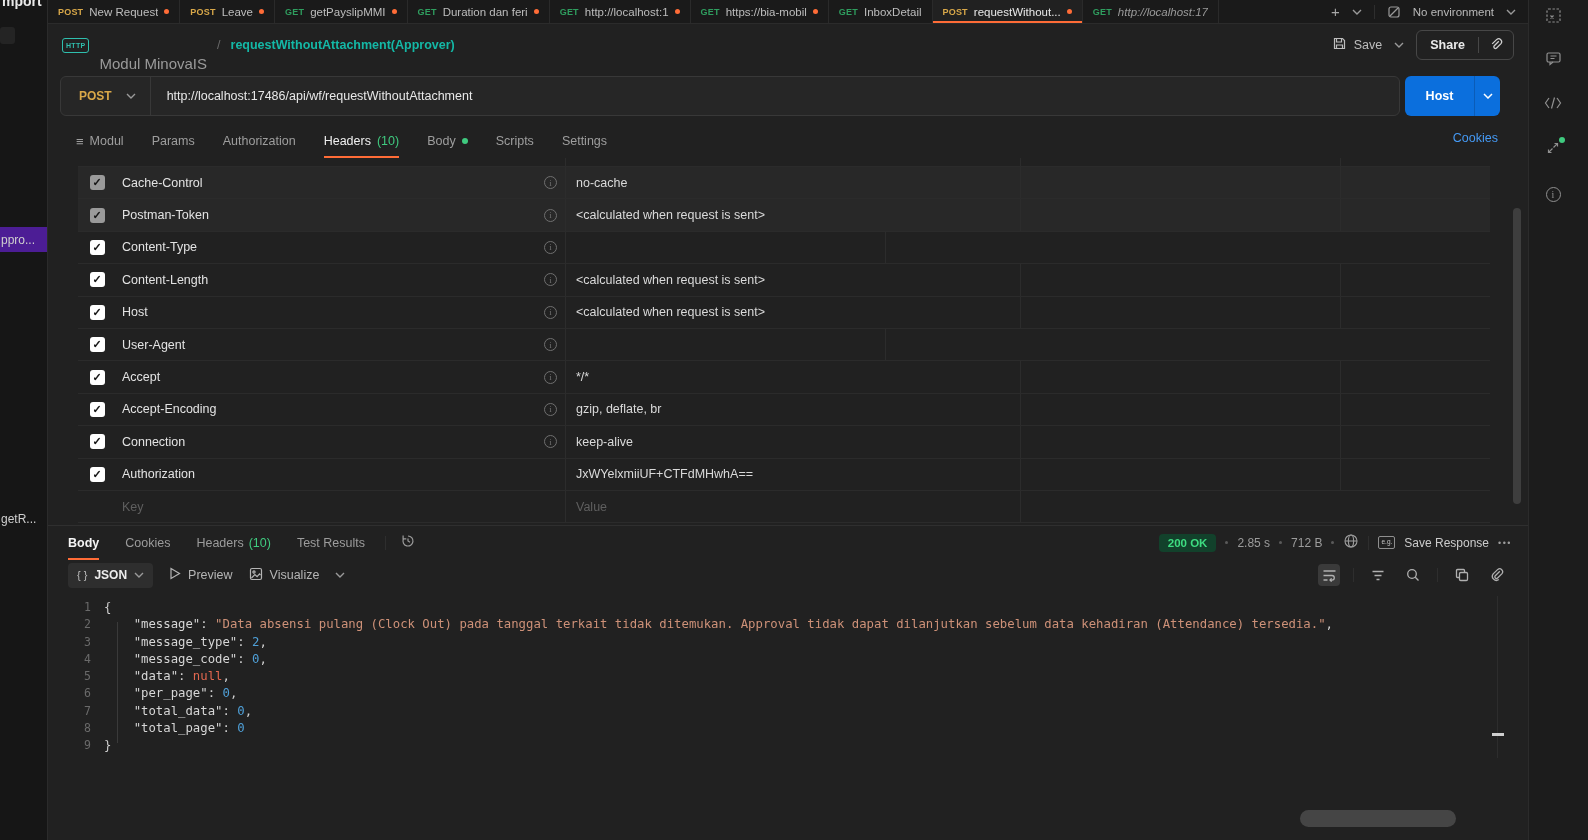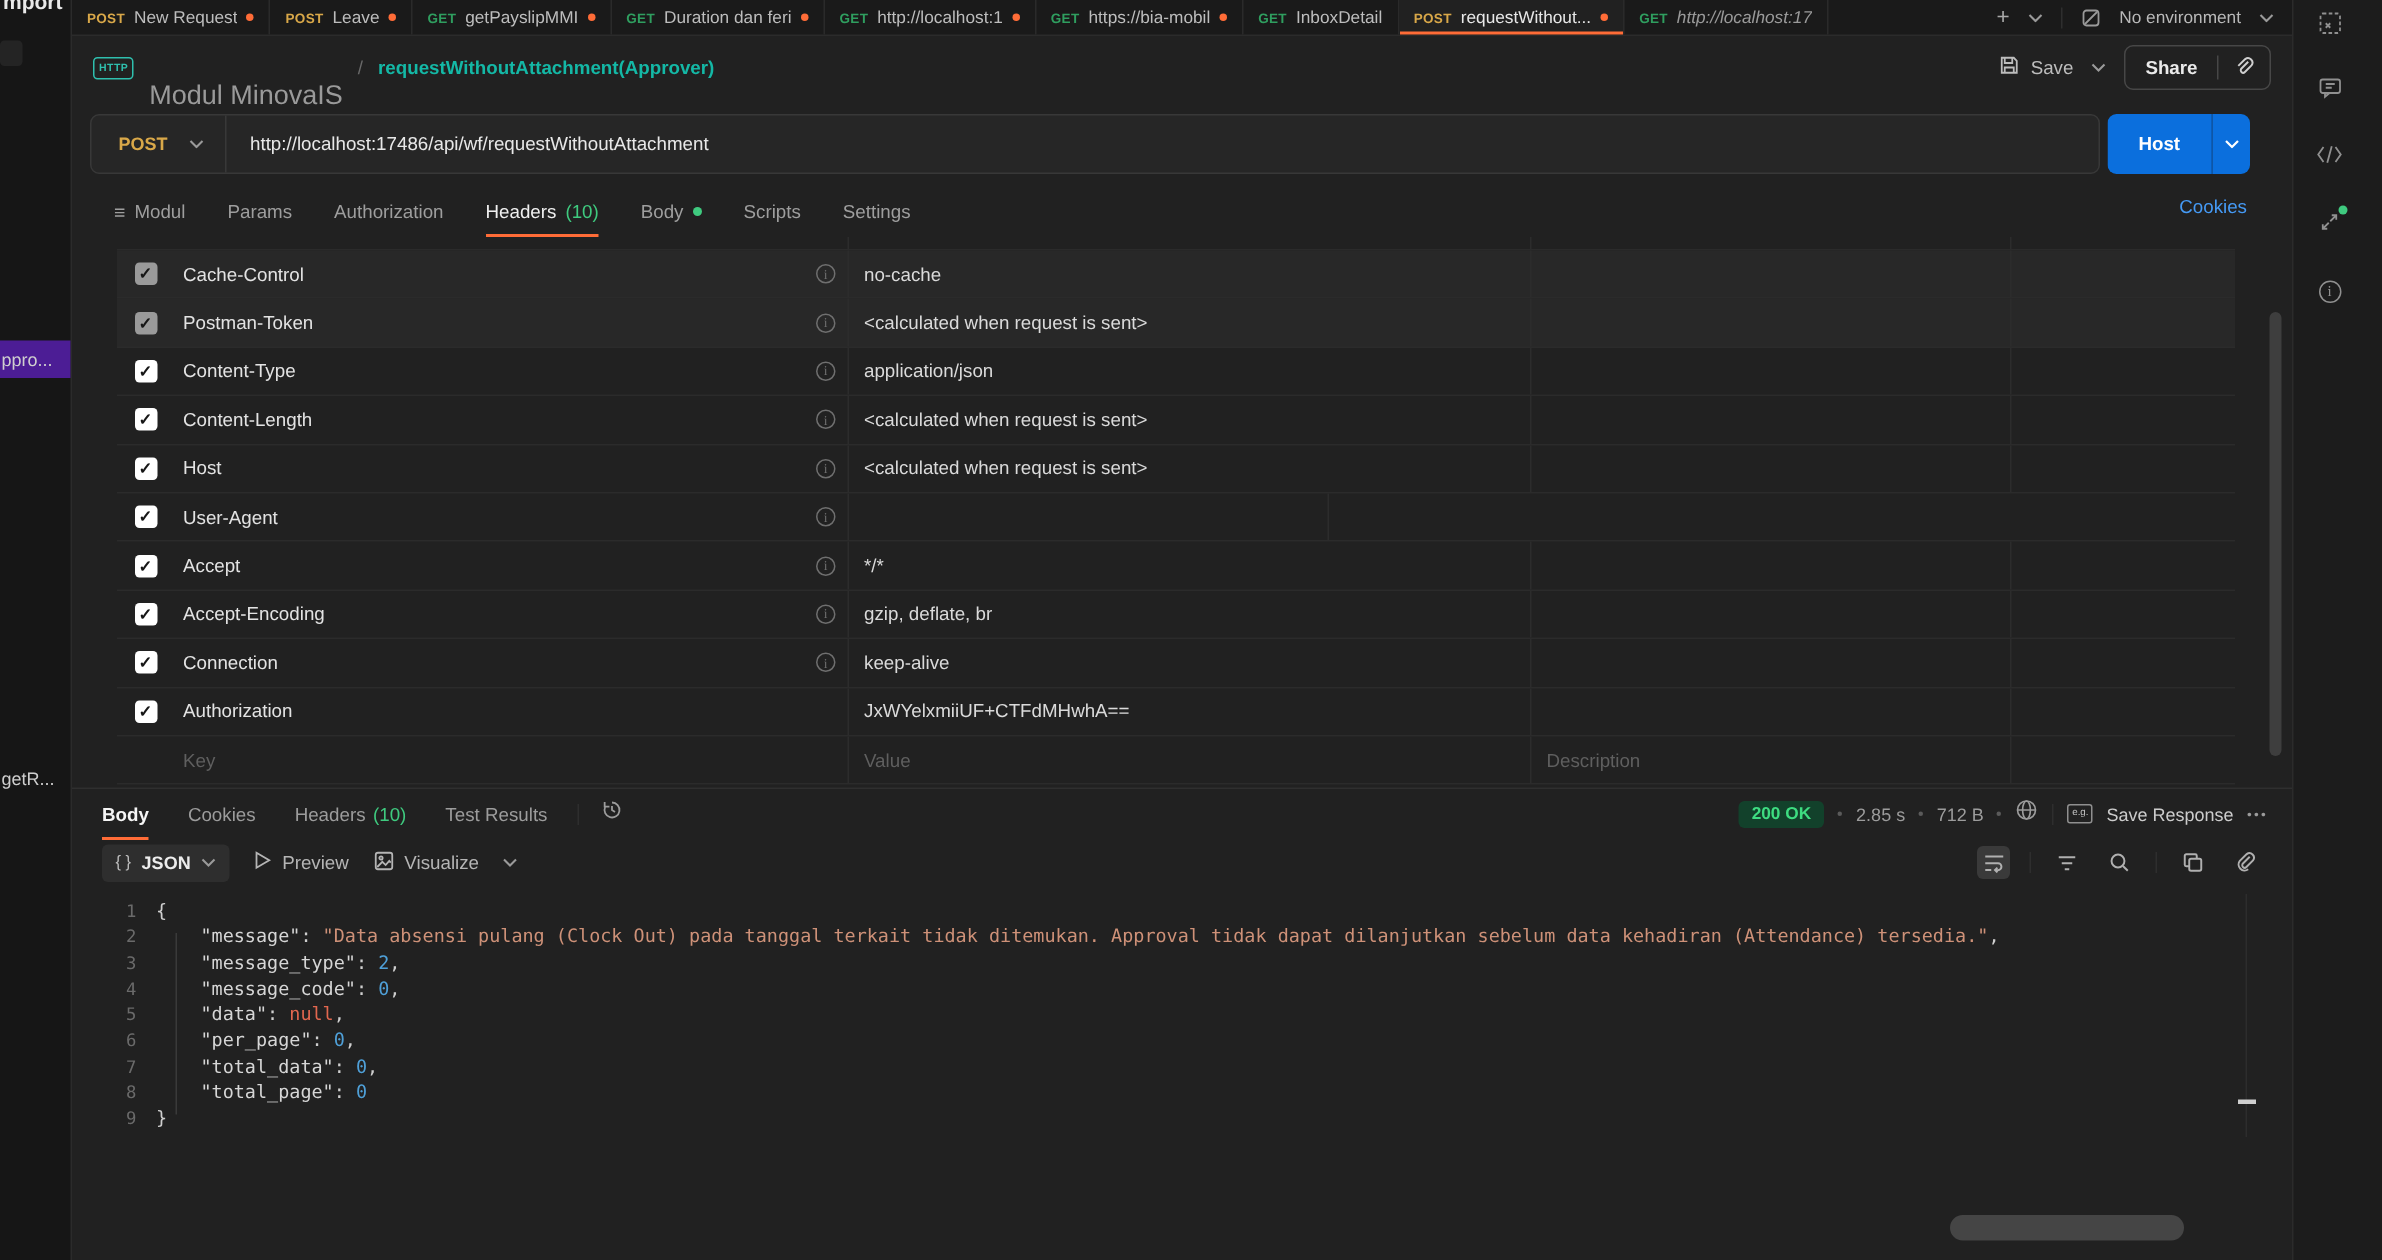--- a/index.html
+++ b/index.html
@@ -45,21 +45,21 @@
   .vdiv { width:1px; height:14px; background:#2e2e2e; }
   .envlabel { font-size:11.5px; color:#b9b9b9; white-space:nowrap; }
   .chev svg { stroke:#9a9a9a; fill:none; stroke-width:1.4; display:block; }
   .icon12 svg { stroke:#9a9a9a; fill:none; stroke-width:1.2; display:block; }
 
   
   .header-row { position:absolute; top:24px; left:0; right:0; height:42px; display:flex;
     align-items:center; padding:0 14px; gap:10px; }
   .http-badge { border:1px solid #2fbfae; color:#2fbfae; border-radius:3px; font-size:7px;
     font-weight:700; padding:3px 3px; line-height:1; letter-spacing:.3px; }
-  .crumb-col { font-size:18px; color:#9a9a9a;margin-top:36px; }
+  .crumb-col { font-size:15px; color:#9a9a9a;margin-top:36px; }
   .crumb-sep { font-size:12.5px; color:#6a6a6a; }
   .crumb-title { font-size:12.5px; font-weight:700; color:#14b8a6; }
   .hdr-right { margin-left:auto; display:flex; align-items:center; gap:12px; }
   .save-group { display:flex; align-items:center; gap:7px; color:#bdbdbd; font-size:12.5px; }
   .save-group svg { stroke:#bdbdbd; fill:none; stroke-width:1.2; }
   .share-btn { display:flex; align-items:center; height:30px; border:1px solid #474747; border-radius:6px; }
   .share-btn .share-label { padding:0 13px; font-size:12.5px; font-weight:600; color:#eaeaea; }
   .share-btn .inner-div { width:1px; height:16px; background:#474747; }
   .share-btn .clip { padding:0 10px; display:flex; }
   .share-btn svg { stroke:#cfcfcf; fill:none; stroke-width:1.3; }
@@ -407,21 +407,20 @@
           <div class="trow">
     <div class="c-check">
       <span class="checkbox">✓</span>
     </div>
     <div class="c-key">
       <span class="ktext">Content-Type</span>
       <span class="info">
                 <span class="circle-i">i</span>
               </span>
     </div>
-    <div class="c-val">application/json</div>
     <div class="c-desc"></div>
     <div class="c-act"></div>
   </div>
           <div class="trow">
     <div class="c-check">
       <span class="checkbox">✓</span>
     </div>
     <div class="c-key">
       <span class="ktext">Content-Length</span>
       <span class="info">
@@ -513,21 +512,20 @@
     <div class="c-desc"></div>
     <div class="c-act"></div>
   </div>
         </div>
       <div class="trow ghost">
         <div class="c-check"></div>
         <div class="c-key">
             <span class="ktext">Key</span>
           </div>
         <div class="c-val">Value</div>
-        <div class="c-desc">Description</div>
         <div class="c-act"></div>
       </div>
     </div>
 
     <div class="resp-header">
       <span id="resp-tabs" style="display:flex;gap:26px;align-items:center;height:34px;">
           <span class="resp-tab active">
     <span class="lbl">Body</span>
 
   </span>

